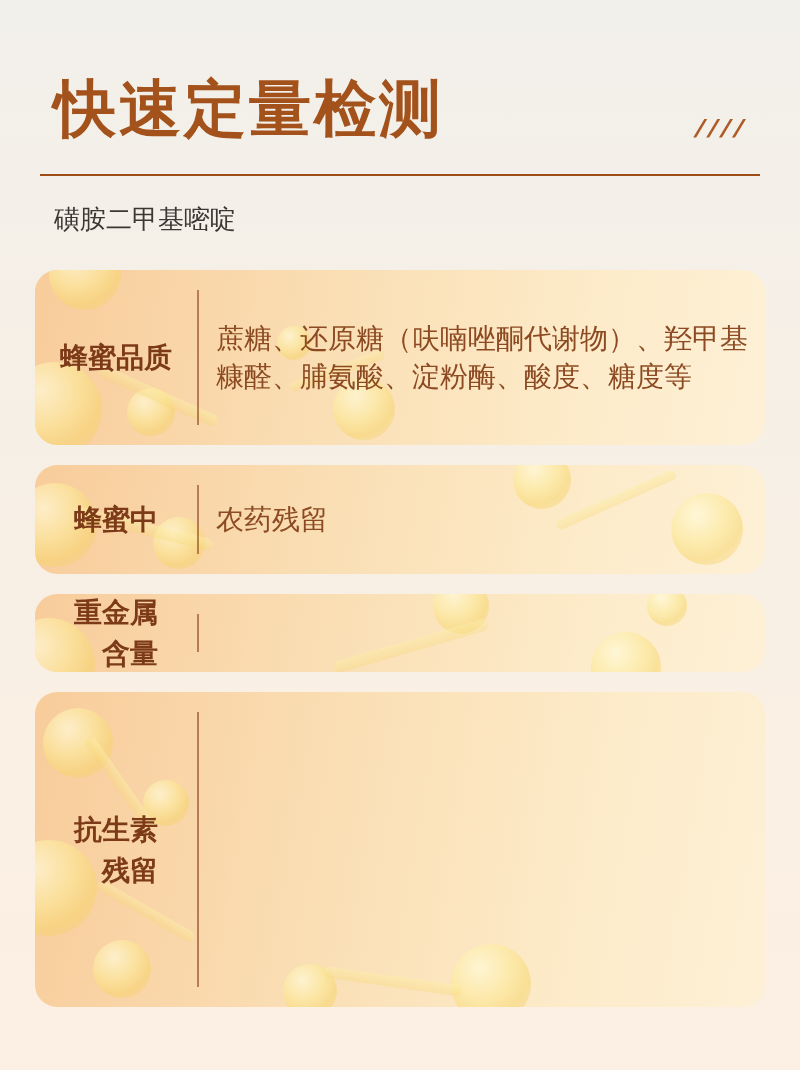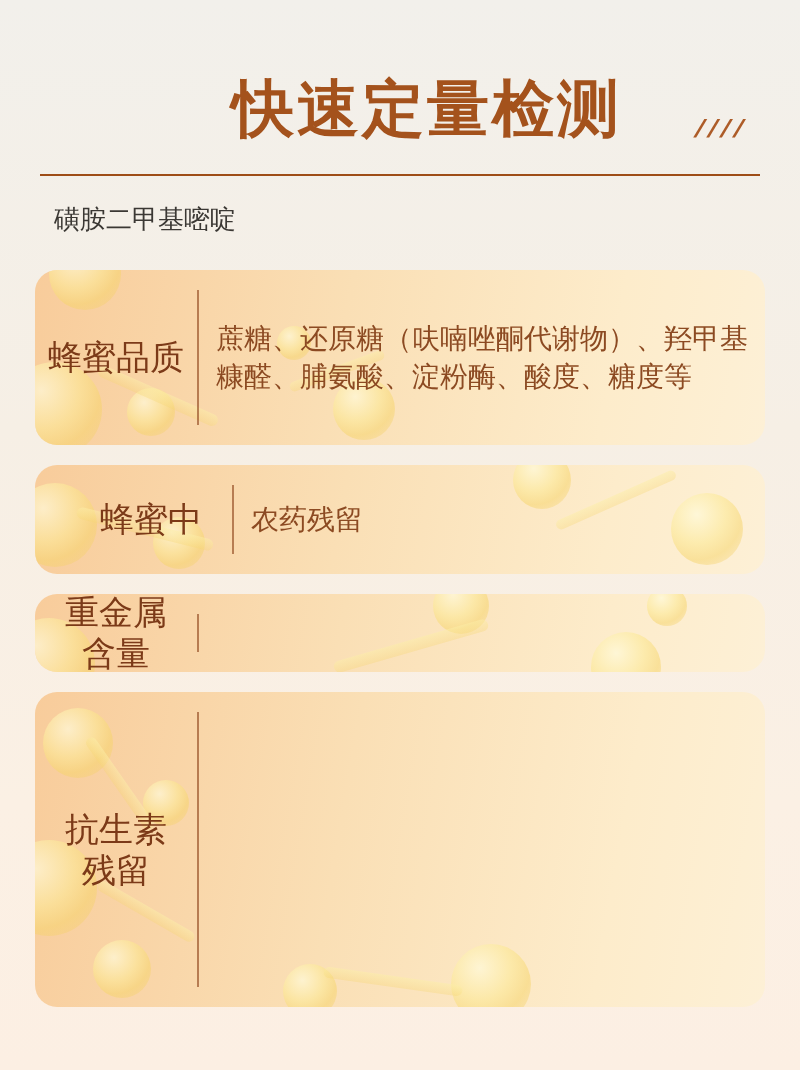--- a/index.html
+++ b/index.html
@@ -20,21 +20,20 @@
   .title-row { position: relative; }
 
   h1.page-title {
     margin: 70px 0 4px 54px;
     font-family: "DejaVu Serif", "Liberation Serif", serif;
     font-weight: 700;
     font-size: 62px;
     line-height: 78px;
     letter-spacing: 3px;
     color: #a4521c;
-    text-align: center;
   }
 
   .slashes {
     position: absolute;
     right: 52px;
     top: 44px;
     font-style: italic;
     font-weight: 900;
     font-size: 25px;
     letter-spacing: 6px;
@@ -69,36 +68,36 @@
     position: relative;
     width: 730px;
     border-radius: 22px;
     overflow: hidden;
     background: linear-gradient(100deg, #f8cc9b 0%, #fadfb5 42%, #fdeccb 78%, #fdf0d6 100%);
     display: flex;
     align-items: center;
   }
 
   .card-1 { height: 175px; }
-  .card-2 { height: 109px; padding-left: 35px; }
+  .card-2 { height: 109px; }
   .card-3 { height: 78px; }
   .card-4 { height: 315px; }
 
   .card-label {
     position: relative;
     z-index: 2;
     flex: 0 0 162px;
     display: flex;
     align-items: center;
     justify-content: center;
-    text-align: center;
+    text-align: right;
     white-space: pre-line;
-    font-size: 34px;
+    font-size: 28px;
     line-height: 41px;
-    font-weight: 400;
+    font-weight: 700;
     color: #7c3a18;
   }
 
   .card-divider {
     position: relative;
     z-index: 2;
     flex: 0 0 2px;
     align-self: stretch;
     margin: 20px 0;
     background: rgba(148, 76, 34, 0.65);

